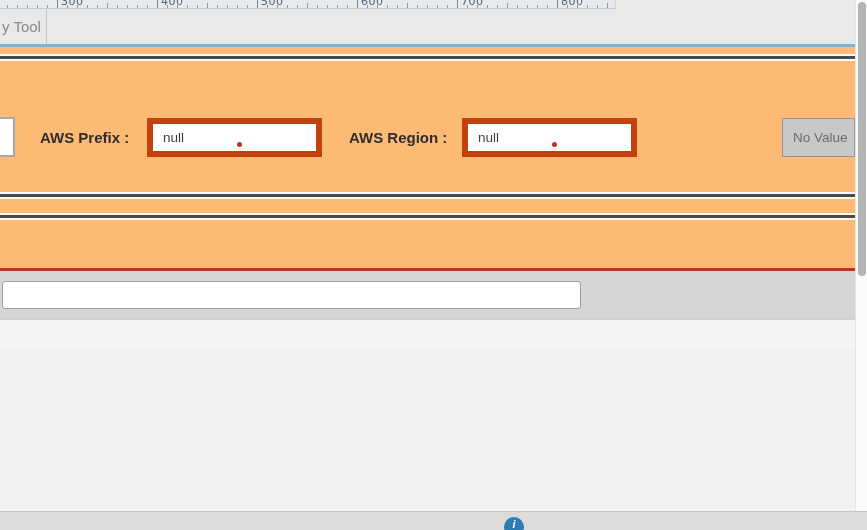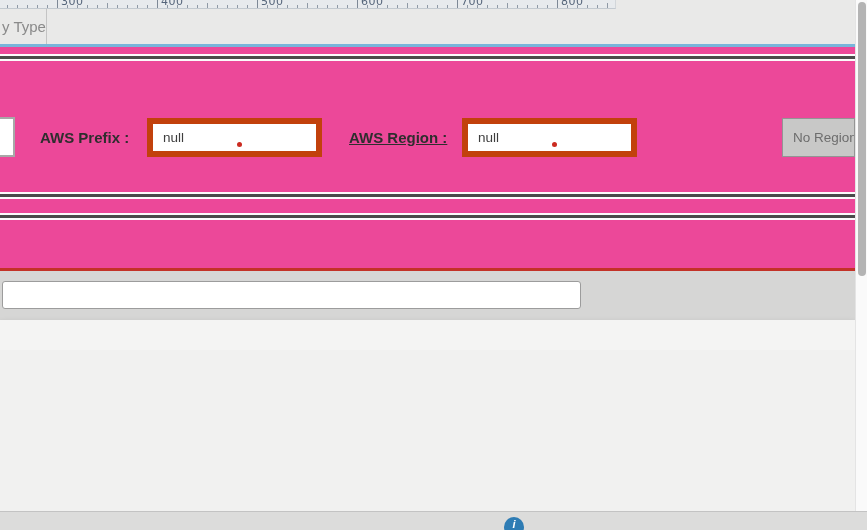--- a/index.html
+++ b/index.html
@@ -31,39 +31,39 @@
     left:0; width:47px; color:#8a8a8a; padding-left:2px;
     border-right:1px solid #c4c4c4; overflow:hidden; white-space:nowrap;
   }
   .tab-active{
     left:47px; width:96px; color:#3b3b3b; justify-content:center;
     background:#f0f0ef; border-left:1px solid #bdbdbd; border-right:1px solid #bdbdbd;
     border-top:1px solid #d6d6d6;
   }
   .blue-line{ position:absolute; left:0; top:44px; width:855px; height:3px; background:#79b5da; }
   
-  .page{ position:absolute; left:0; top:47px; width:855px; height:464px; background:#ec4899; }
+  .page{ position:absolute; left:0; top:47px; width:855px; height:464px; background:#fdba74; }
   .dark-rule{
     position:absolute; left:0; width:855px; height:3px; background:#4a4a4a;
     box-shadow:0 -2px 0 #fbfbfb, 0 2px 0 #fbfbfb;
   }
   .rule-1{ top:9px; }   
   .rule-2{ top:147px; } 
   .rule-3{ top:168px; } 
   
   .edge-input{
     position:absolute; left:-12px; top:70px; width:27px; height:40px;
     background:#ffffff; border:2px solid #a8a8a8;
   }
   .f-label{
     position:absolute; top:82px; font-weight:bold; font-size:15px; color:#2e2e2e;
     white-space:nowrap;
   }
   .lbl-prefix{ left:40px; }
-  .lbl-region{ left:349px;text-decoration:underline; }
+  .lbl-region{ left:349px; }
   .lbl-backend{ left:660px; }
   .err-box{
     position:absolute; top:71px; width:175px; height:39px;
     background:#ffffff; border:6px solid #c2410c;
   }
   .box-prefix{ left:147px; }
   .box-region{ left:462px; }
   .err-box input{
     width:100%; height:100%; border:none; outline:none; background:transparent;
     font-family:"Liberation Sans", sans-serif; font-size:13.5px; color:#3e3e3e;
@@ -188,21 +188,21 @@
         <div class="tick minor" style="left: 597px;"></div>
         <div class="tick medium" style="left: 607px;"></div>
         <div class="ruler-label" style="left: 61px;">300</div>
         <div class="ruler-label" style="left: 161px;">400</div>
         <div class="ruler-label" style="left: 261px;">500</div>
         <div class="ruler-label" style="left: 361px;">600</div>
         <div class="ruler-label" style="left: 461px;">700</div>
         <div class="ruler-label" style="left: 561px;">800</div>
       </div>
     <div class="tab tab-inactive">
-      <span>y Type</span>
+      <span>y Tool</span>
     </div>
     <div class="blue-line"></div>
   </div>
 
   <div class="page">
 
     <div class="dark-rule rule-1"></div>
 
     <div class="edge-input"></div>
 
@@ -211,21 +211,21 @@
       <input type="text" value="null" style="">
       <div class="err-dot"></div>
     </div>
 
     <div class="f-label lbl-region">AWS Region :</div>
     <div class="err-box box-region">
       <input type="text" value="null" style="">
       <div class="err-dot"></div>
     </div>
 
-    <div class="novalue-btn">No Region</div>
+    <div class="novalue-btn">No Value</div>
 
     <div class="dark-rule rule-2"></div>
     <div class="dark-rule rule-3"></div>
 
     <div class="toolbar">
       <input class="search-input" type="text" value="" style="">
     </div>
 
     <div class="panel-strip"></div>
     <div class="lower-content"></div>

